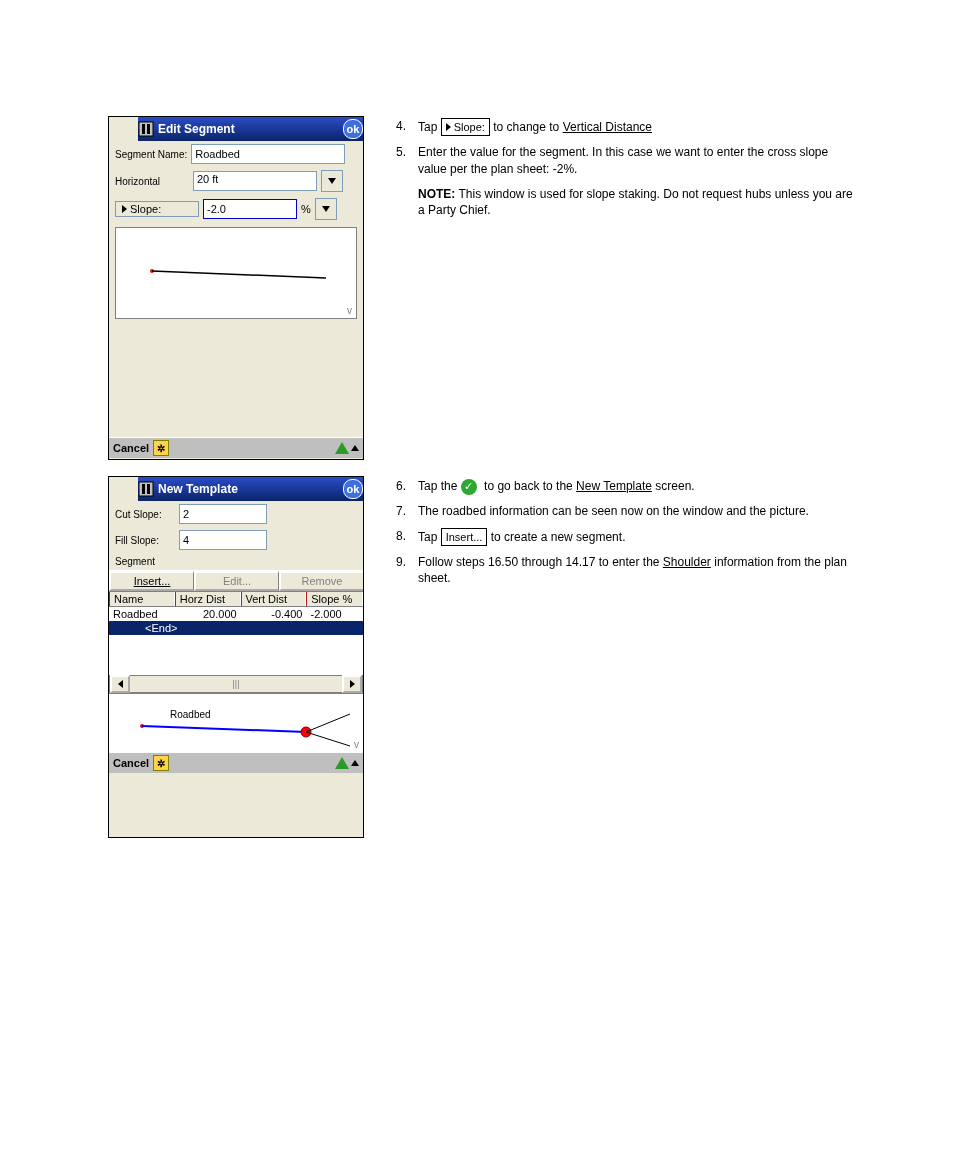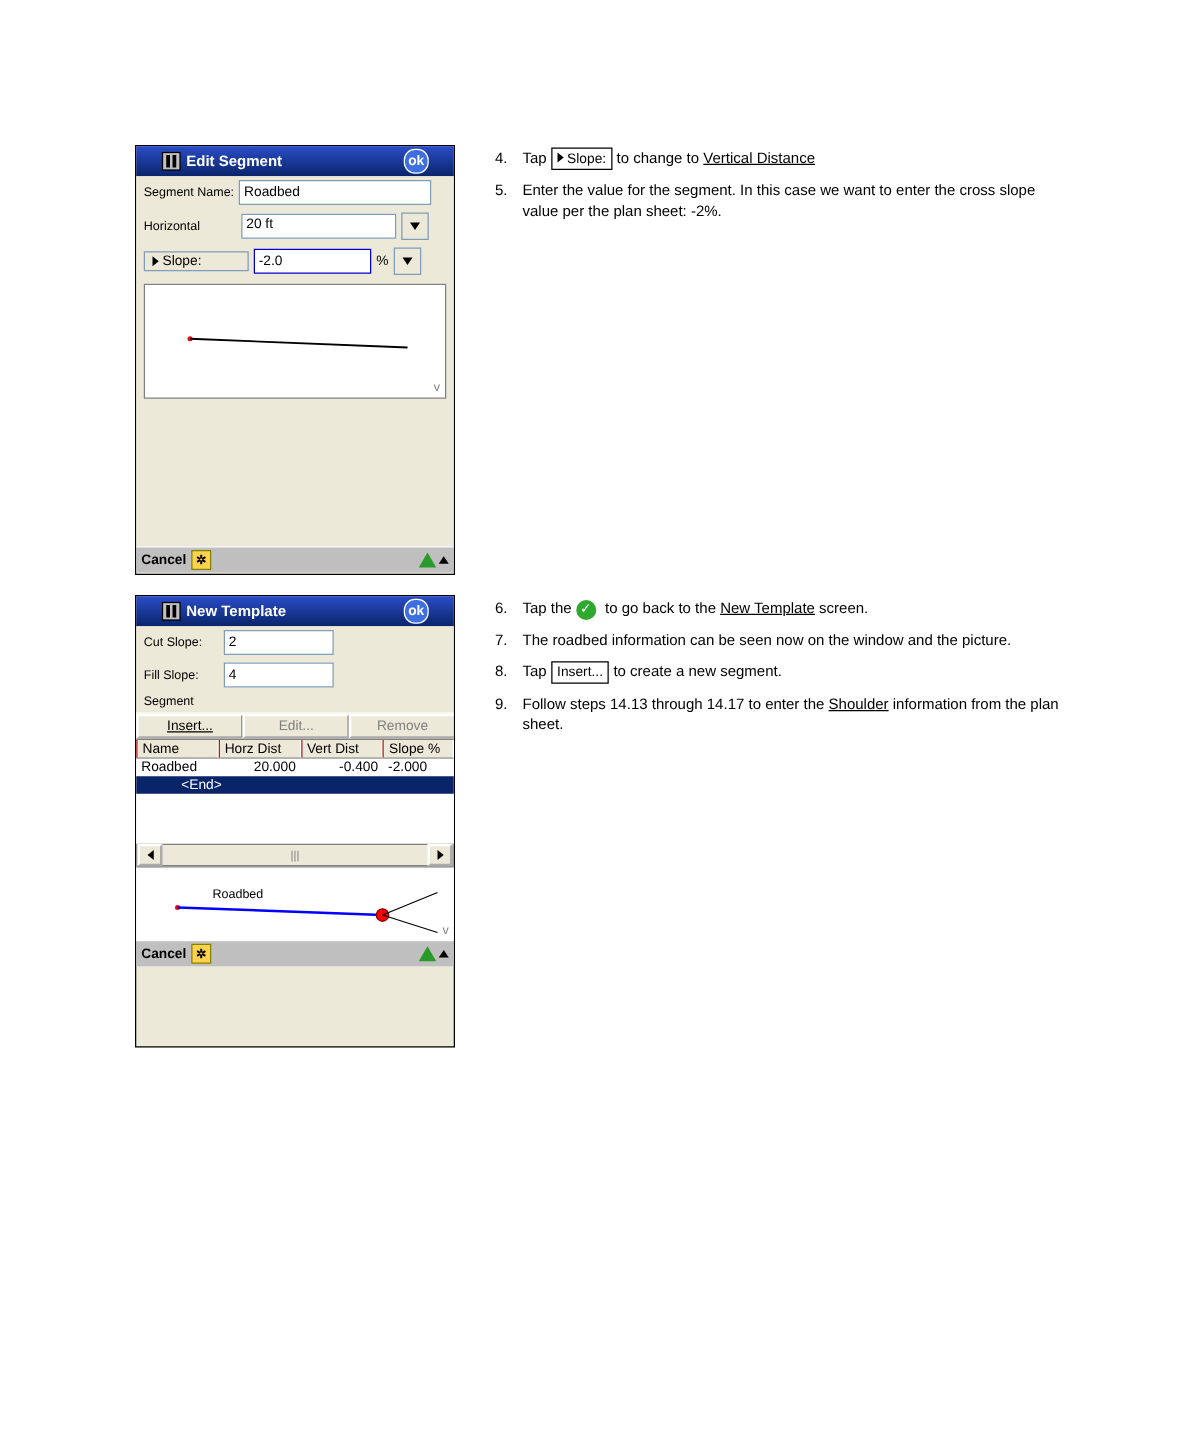--- a/index.html
+++ b/index.html
@@ -1,18 +1,18 @@
 <!DOCTYPE html>
 <html><head>
 <meta charset="utf-8">
 <style>
   html,body{margin:0;padding:0;background:#fff;font-family:Tahoma,Arial,sans-serif;font-size:12px;color:#000;}
   .page{position:relative;width:954px;height:1159px;}
   .window{position:absolute;width:254px;border:1px solid #000;background:#ece9d8;}
-  .titlebar{display:flex;align-items:center;background:#0a246a;background:linear-gradient(#2a4dc7,#0a246a);color:#fff;height:24px;padding:0 20px;font-weight:bold;font-size:12px;}
+  .titlebar{display:flex;align-items:center;background:#0a246a;background:linear-gradient(#2a4dc7,#0a246a);color:#fff;height:24px;padding:0 0;font-weight:bold;font-size:12px;margin-left:29px;}
   .titlebar .app-icon{width:16px;height:16px;margin-right:4px;display:flex;align-items:center;justify-content:center;color:#000;}
   .titlebar .title{flex:1;}
   .okbtn{width:18px;height:18px;border-radius:9px;background:#3e6fe0;border:1px solid #fff;display:flex;align-items:center;justify-content:center;font-size:11px;color:#fff;cursor:pointer;font-weight:bold;}
   .client{background:#ece9d8;}
   .row{display:flex;align-items:center;padding:3px 6px;gap:4px;}
   label.fld{font-size:10px;white-space:nowrap;}
   input.txt, .txtbox{background:#fff;border:1px solid #7f9db9;font-size:11px;padding:1px 3px;height:16px;box-sizing:content-box;}
   .txtbox{display:inline-block;}
   .dropbtn{width:20px;height:20px;border:1px solid #7f9db9;background:#ece9d8;display:flex;align-items:center;justify-content:center;cursor:pointer;}
   .dropbtn svg{width:10px;height:10px;}
@@ -207,20 +207,24 @@
       <span>Tap </span>
       <span class="obox"><span class="playtri" style="display:inline-block;margin-right:3px;"></span><span>Slope:</span></span>
       <span> to change to </span>
       <span class="ul">Vertical Distance</span>
     </span>
   </div>
   <div class="step">
     <span class="num">5.</span>
     <span>Enter the value for the segment.  In this case we want to enter the cross slope value per the plan sheet:  -2%.</span>
   </div>
+  <div style="margin:4px 0 10px 22px;line-height:1.4;">
+    <b>NOTE:</b>
+    <span>This window is used for slope staking.  Do not request hubs unless you are a Party Chief.</span>
+  </div>
 </div>
 
 <div class="right-col" style="top:478px;">
   <div class="step">
     <span class="num">6.</span>
     <span>
       <span>Tap the </span>
       <span class="checkcircle">✓</span>
       <span> to go back to the </span>
       <span class="ul">New Template</span>
@@ -235,20 +239,20 @@
     <span class="num">8.</span>
     <span>
       <span>Tap </span>
       <span class="obox">Insert...</span>
       <span> to create a new segment.</span>
     </span>
   </div>
   <div class="step">
     <span class="num">9.</span>
     <span>
-      <span>Follow steps 14.13 through 14.17 to enter the </span>
+      <span>Follow steps 16.50 through 14.17 to enter the </span>
       <span class="u">Shoulder</span>
       <span> information from the plan sheet.</span>
     </span>
   </div>
 </div>
 
 </div>
 
 </body></html>

